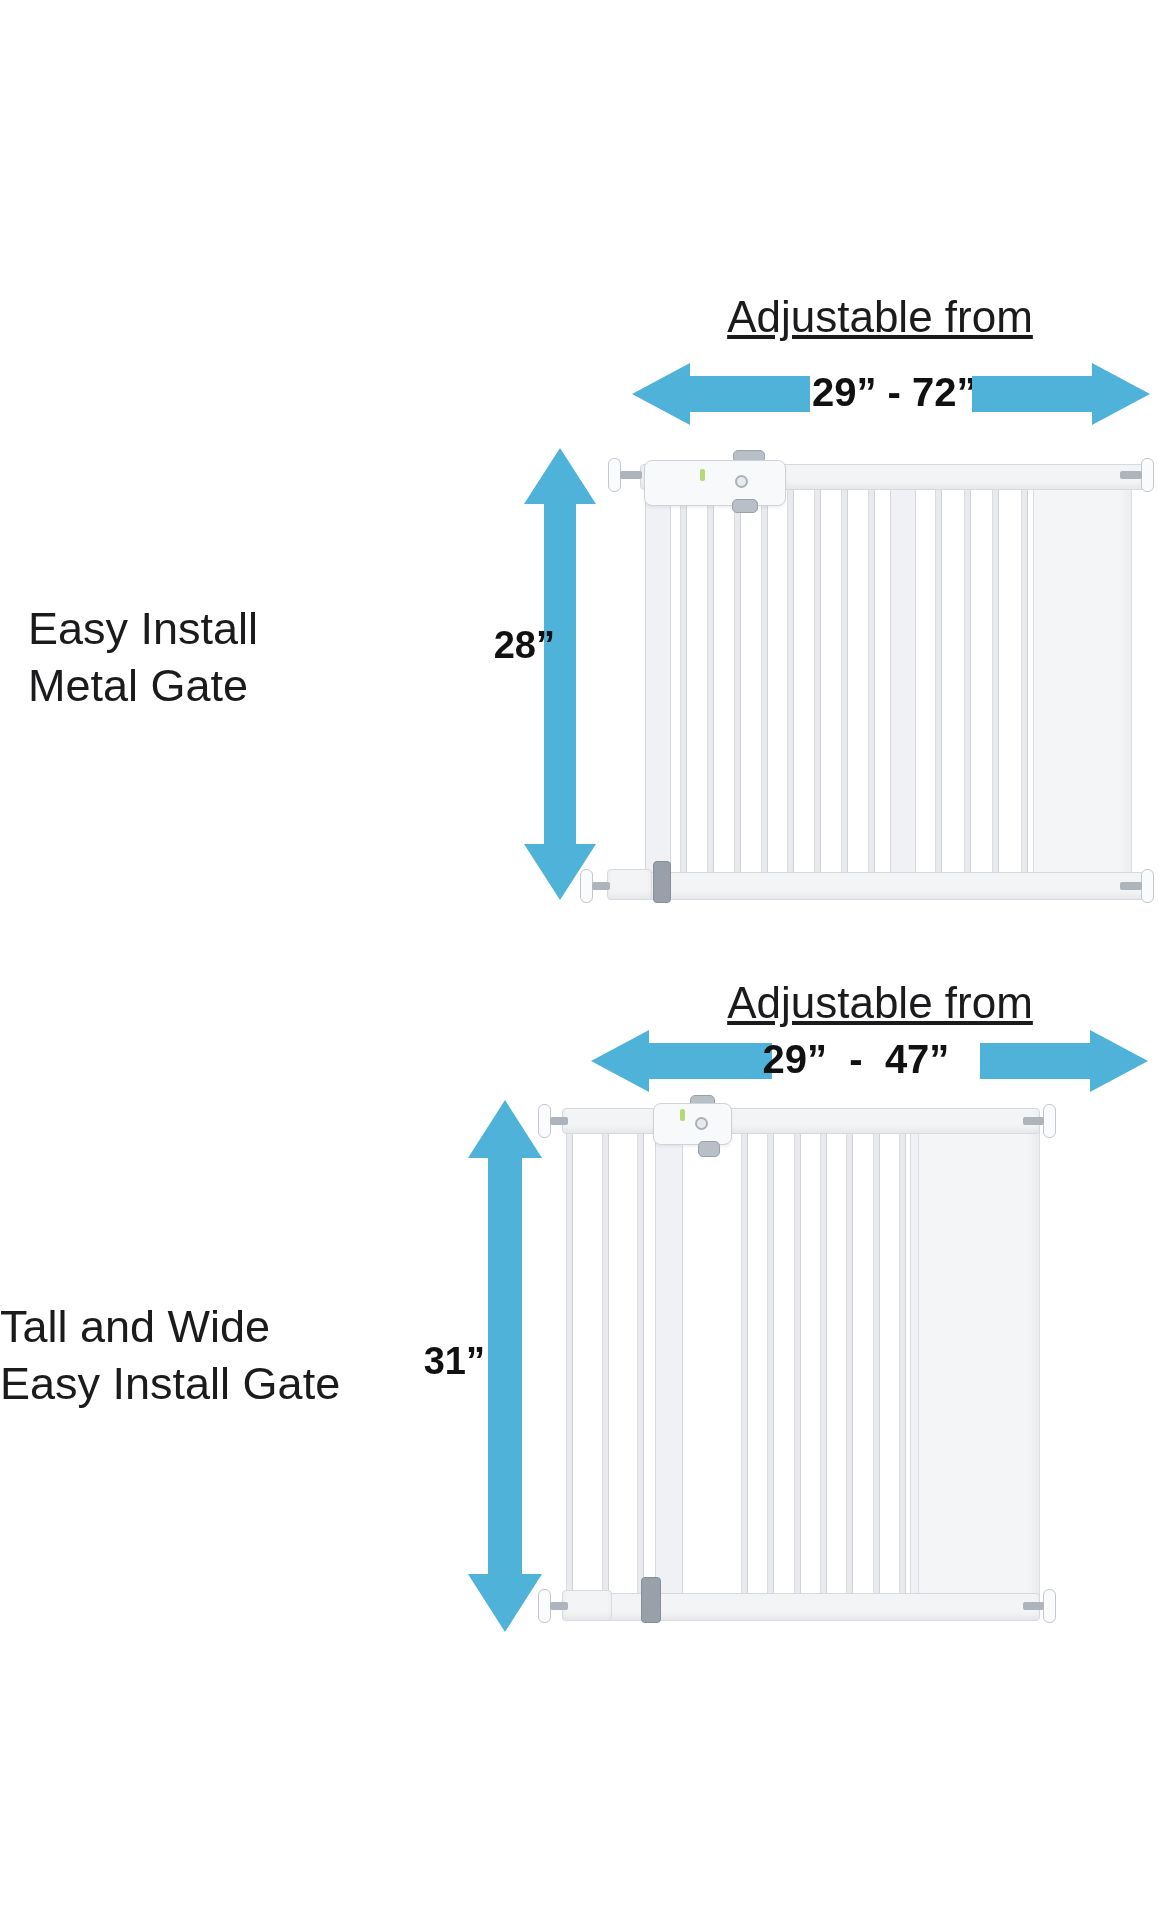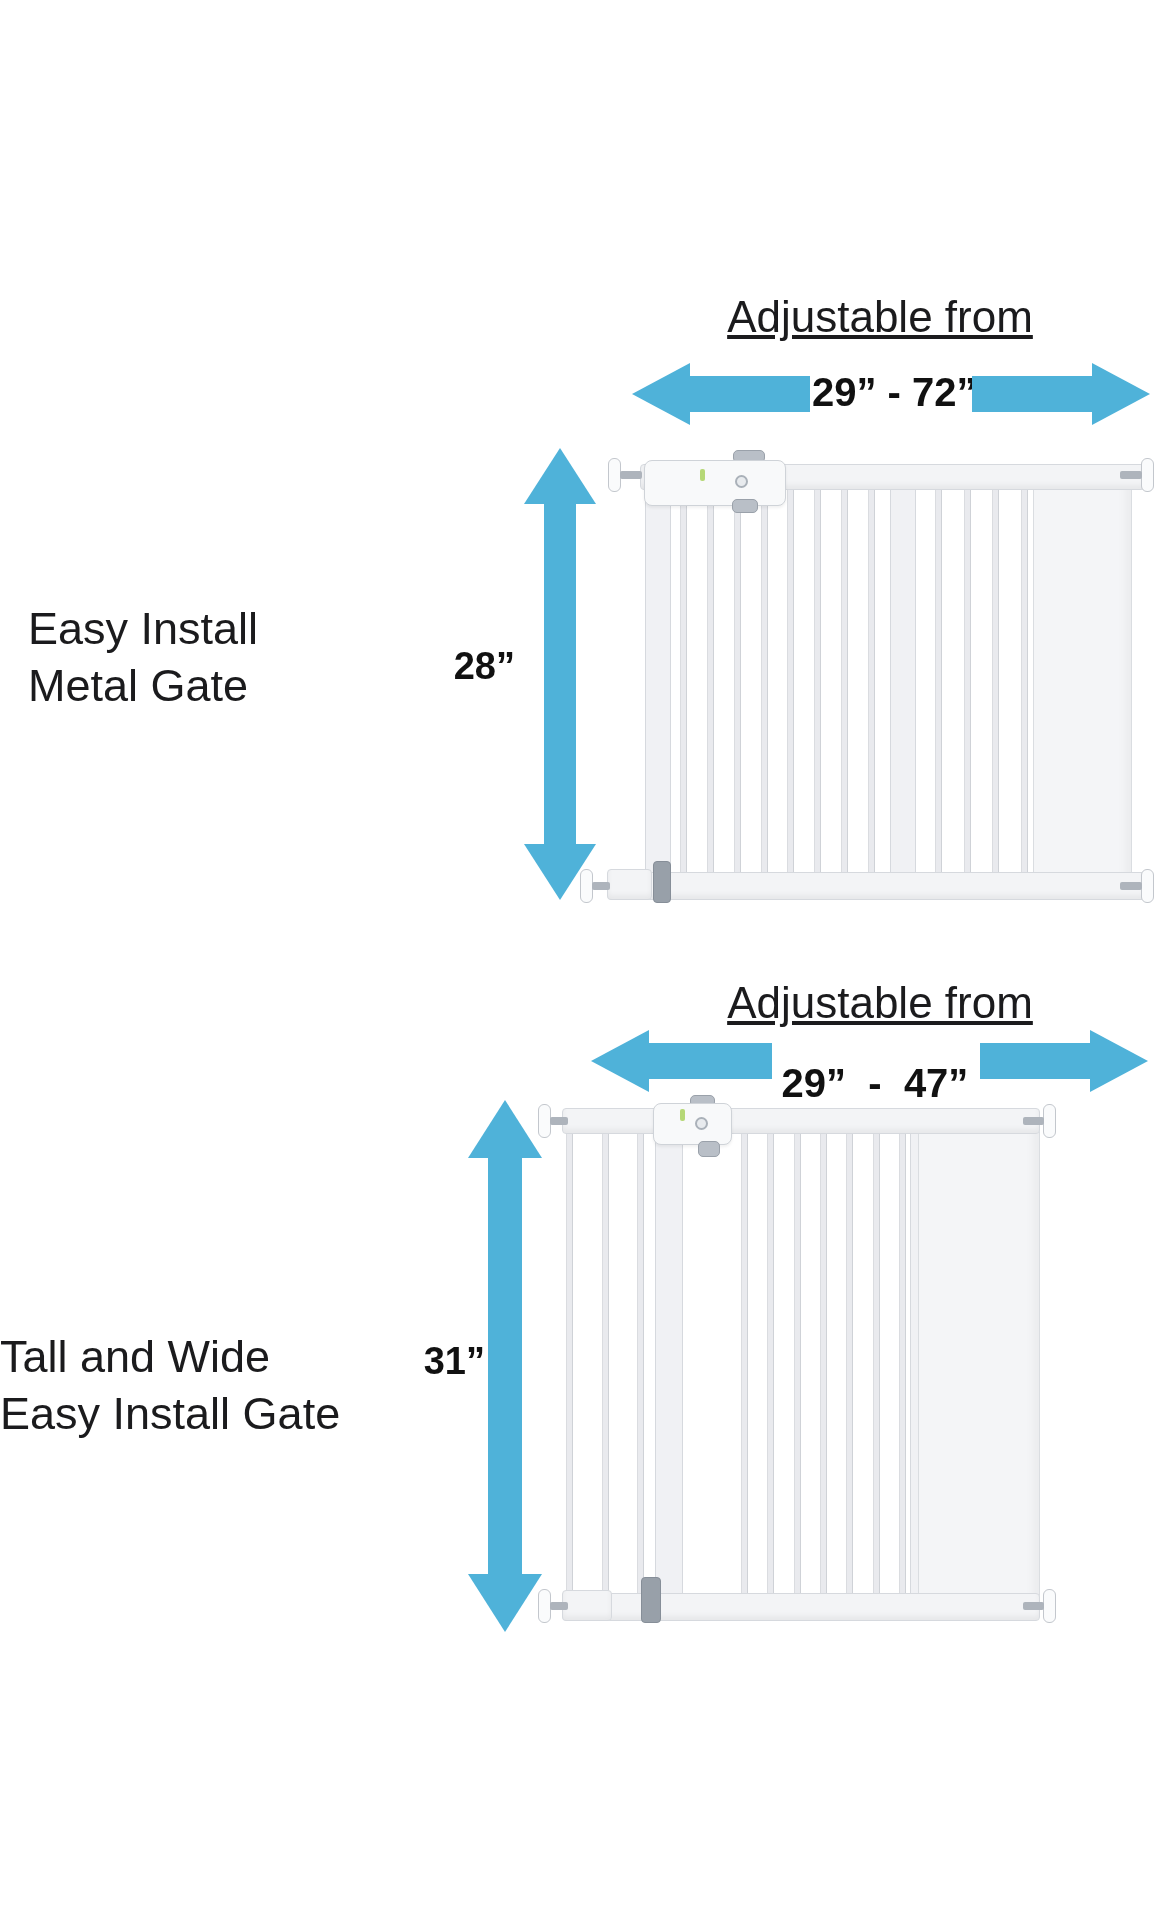--- a/index.html
+++ b/index.html
@@ -60,21 +60,21 @@
   <div class="harrow" style="left:972px;top:363px;width:178px;height:62px;">
     <div class="hshaft"></div>
     <div class="tri-right"></div>
   </div>
 
   <div class="varrow" style="left:524px;top:448px;width:72px;height:452px;">
     <div class="tri-up"></div>
     <div class="vshaft"></div>
     <div class="tri-down"></div>
   </div>
-  <div class="hlabel" style="left:430px;top:624px;width:85px;margin-top:21px;">28”</div>
+  <div class="hlabel" style="left:470px;top:624px;width:85px;">28”</div>
 
   <div class="gate" style="left:580px;top:447px;width:590px;height:458px;">
     <div class="bars" style="left:100px;top:38px;width:195px;height:390px;">
         <div class="bar"></div>
         <div class="bar"></div>
         <div class="bar"></div>
         <div class="bar"></div>
         <div class="bar"></div>
         <div class="bar"></div>
         <div class="bar"></div>
@@ -101,32 +101,32 @@
     <div class="knob-pill" style="left:28px;top:11px;"></div>
     <div class="knob-stem" style="left:40px;top:24px;width:22px;"></div>
     <div class="knob-pill" style="left:561px;top:11px;"></div>
     <div class="knob-stem" style="left:540px;top:24px;width:22px;"></div>
     <div class="knob-pill" style="left:0px;top:422px;"></div>
     <div class="knob-stem" style="left:12px;top:435px;width:18px;"></div>
     <div class="knob-pill" style="left:561px;top:422px;"></div>
     <div class="knob-stem" style="left:540px;top:435px;width:22px;"></div>
   </div>
 
-  <div class="gate-name" style="left:0px;top:1298px;width:385px;margin-top:30px;">
+  <div class="gate-name" style="left:0px;top:1298px;width:385px;">
     <div>Tall and Wide</div>
     <div>Easy Install Gate</div>
   </div>
 
   <div class="adj" style="left:635px;top:978px;width:490px;">Adjustable from</div>
 
   <div class="harrow" style="left:591px;top:1030px;width:181px;height:62px;">
     <div class="tri-left"></div>
     <div class="hshaft"></div>
   </div>
-  <div class="range" style="left:775px;top:1030px;width:200px;margin-top:24px;">29”  -  47”</div>
+  <div class="range" style="left:756px;top:1030px;width:200px;">29”  -  47”</div>
   <div class="harrow" style="left:980px;top:1030px;width:168px;height:62px;">
     <div class="hshaft"></div>
     <div class="tri-right"></div>
   </div>
 
   <div class="varrow big" style="left:468px;top:1100px;width:74px;height:532px;">
     <div class="tri-up"></div>
     <div class="vshaft"></div>
     <div class="tri-down"></div>
   </div>

